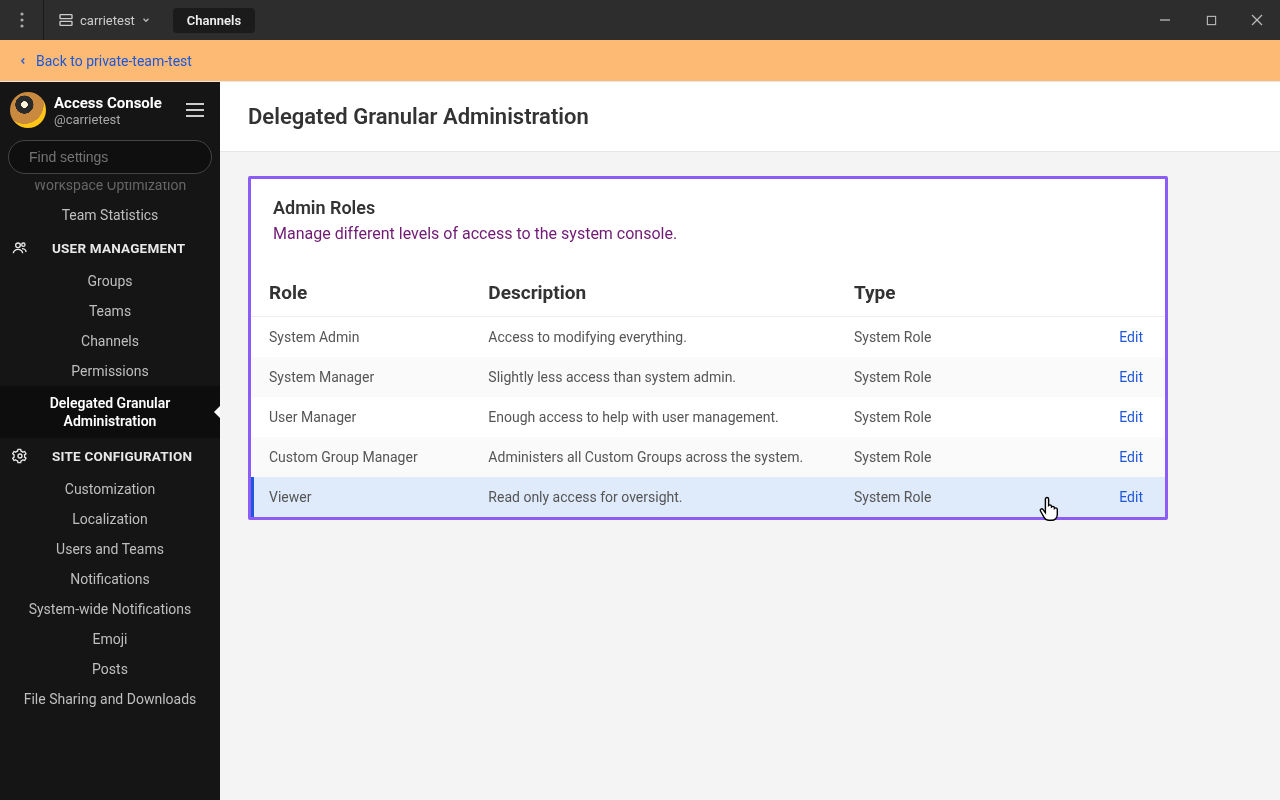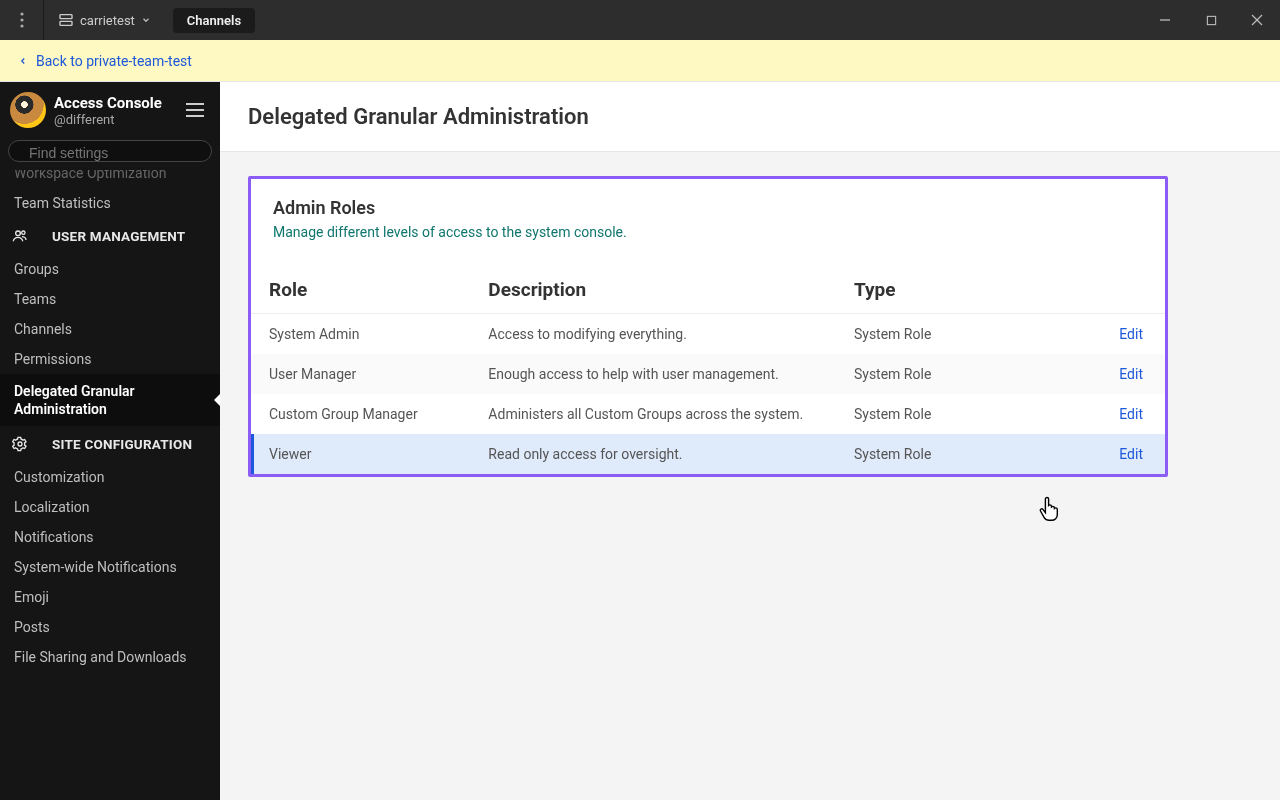--- a/index.html
+++ b/index.html
@@ -45,21 +45,21 @@
   .titlebar .spacer { flex: 1; }
   .titlebar .winbtn {
     width: 46px; height: 40px;
     display: flex; align-items: center; justify-content: center;
   }
   .titlebar .winbtn svg { stroke: #bbb; }
 
   
   .backbar {
     height: 42px;
-    background: #fef9c3;
+    background: #fdba74;
     border-bottom: 1px solid #e6e6e6;
     display: flex;
     align-items: center;
     padding: 0 18px;
     color: #1c58d9;
     font-size: 14px;
   }
   .backbar .chev { margin-right: 8px; }
 
   .app-body {
@@ -86,37 +86,38 @@
     width: 36px; height: 36px; border-radius: 50%;
     background: radial-gradient(circle at 40% 35%, #fff6da 0 10%, #2a2a2a 11% 28%, #c98a3f 29% 60%, #ffc517 61% 100%);
     flex-shrink: 0;
   }
   .sb-title-wrap { margin-left: 8px; flex: 1; }
   .sb-title { color: #fff; font-weight: 700; font-size: 15px; }
   .sb-handle { color: #a7a7a7; font-size: 13px; }
   .sb-hamburger { width: 30px; display:flex; align-items:center; justify-content:center; }
   .sb-search {
     margin: 0 8px 8px 8px;
-    height: 22px;
+    height: 34px;
     border: 1px solid #444;
     border-radius: 18px;
     background: #0f0f0f;
     display: flex;
-    align-items: flex-end;
+    align-items: center;
     padding: 0 12px;
     color: #888;
     font-size: 14px;
   }
   .sb-search input {
     background: transparent; border: none; outline: none;
     color: #ccc; font-size: 14px; margin-left: 8px; flex: 1;
   }
   .sb-scroll {
     flex: 1;
     overflow: hidden;
+    text-align: center;
   }
   .sb-item {
     padding: 7px 14px;
     color: #bfbfbf;
     font-size: 14px;
     white-space: nowrap;
     overflow: hidden;
     text-overflow: ellipsis;
   }
   .sb-item.cut-top {
@@ -167,21 +168,21 @@
   }
   .card {
     background: #fff;
     margin: 24px 28px;
     border: 3px solid #8b5cf6;
     border-radius: 2px;
     max-width: 920px;
   }
   .card-head { padding: 18px 22px 8px 22px; }
   .card-title { font-size: 18px; font-weight: 600; color: #333; margin-bottom: 6px; }
-  .card-sub { font-size: 14px; color: #0f766e; }
+  .card-sub { font-size: 16px; color: #701a75; }
   .tbl { width: 100%; margin-top: 18px; border-collapse: collapse; }
   .tbl thead th {
     text-align: left;
     font-size: 19px;
     font-weight: 700;
     color: #333;
     padding: 12px 18px;
     border-bottom: 1px solid #eee;
   }
   .tbl tbody td {
@@ -266,21 +267,21 @@
   <span>Back to private-team-test</span>
 </div>
 
 <div class="app-body">
 
   <div class="sidebar">
     <div class="sb-header">
       <div class="sb-avatar"></div>
       <div class="sb-title-wrap">
         <div class="sb-title">Access Console</div>
-        <div class="sb-handle">@different</div>
+        <div class="sb-handle">@carrietest</div>
       </div>
       <div class="sb-hamburger">
         <svg width="18" height="14" viewBox="0 0 18 14" stroke="#ccc" stroke-width="2">
             <line x1="0" y1="1" x2="18" y2="1"></line>
             <line x1="0" y1="7" x2="18" y2="7"></line>
             <line x1="0" y1="13" x2="18" y2="13"></line>
           </svg>
       </div>
     </div>
     <div class="sb-search">
@@ -312,20 +313,21 @@
 
       <div class="sb-section">
         <svg width="16" height="16" viewBox="0 0 24 24" fill="none" stroke-width="2">
             <circle cx="12" cy="12" r="3"></circle>
             <path d="M19 12a7 7 0 0 0-.2-1.7l2.2-1.7-2-3.4-2.6 1a7 7 0 0 0-2.9-1.7L13 2h-4l-.5 2.5a7 7 0 0 0-2.9 1.7l-2.6-1-2 3.4 2.2 1.7A7 7 0 0 0 3 12c0 .6.1 1.1.2 1.7L1 15.4l2 3.4 2.6-1a7 7 0 0 0 2.9 1.7L9 22h4l.5-2.5a7 7 0 0 0 2.9-1.7l2.6 1 2-3.4-2.2-1.7c.1-.6.2-1.1.2-1.7z"></path>
           </svg>
         <span>SITE CONFIGURATION</span>
       </div>
       <div class="sb-item">Customization</div>
       <div class="sb-item">Localization</div>
+      <div class="sb-item">Users and Teams</div>
       <div class="sb-item">Notifications</div>
       <div class="sb-item">System-wide Notifications</div>
       <div class="sb-item">Emoji</div>
       <div class="sb-item">Posts</div>
       <div class="sb-item">File Sharing and Downloads</div>
     </div>
   </div>
 
   <div class="main">
     <div class="page-header">Delegated Granular Administration</div>
@@ -351,20 +353,26 @@
           </tr>
         </thead>
         <tbody>
           <tr>
             <td>System Admin</td>
             <td>Access to modifying everything.</td>
             <td>System Role</td>
             <td class="edit-cell"><span class="edit-link">Edit</span></td>
           </tr>
           <tr>
+            <td>System Manager</td>
+            <td>Slightly less access than system admin.</td>
+            <td>System Role</td>
+            <td class="edit-cell"><span class="edit-link">Edit</span></td>
+          </tr>
+          <tr>
             <td>User Manager</td>
             <td>Enough access to help with user management.</td>
             <td>System Role</td>
             <td class="edit-cell"><span class="edit-link">Edit</span></td>
           </tr>
           <tr>
             <td>Custom Group Manager</td>
             <td>Administers all Custom Groups across the system.</td>
             <td>System Role</td>
             <td class="edit-cell"><span class="edit-link">Edit</span></td>

